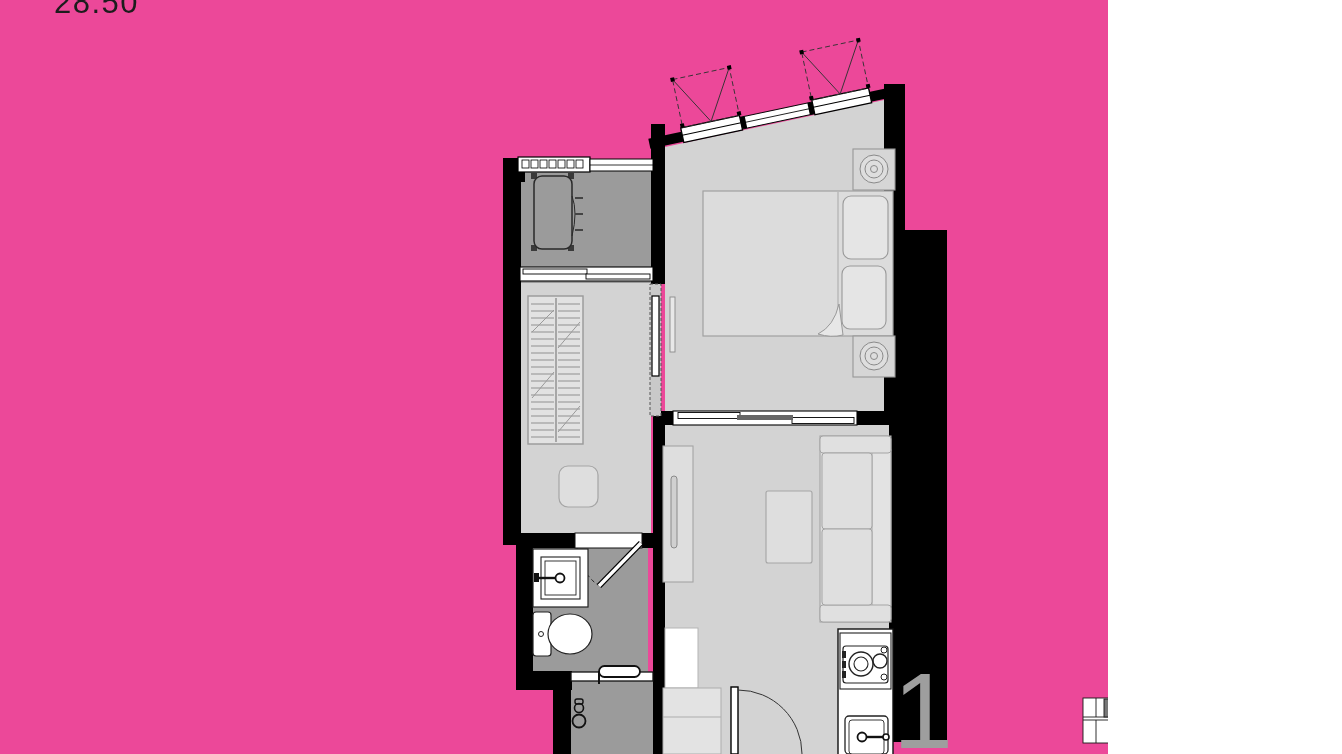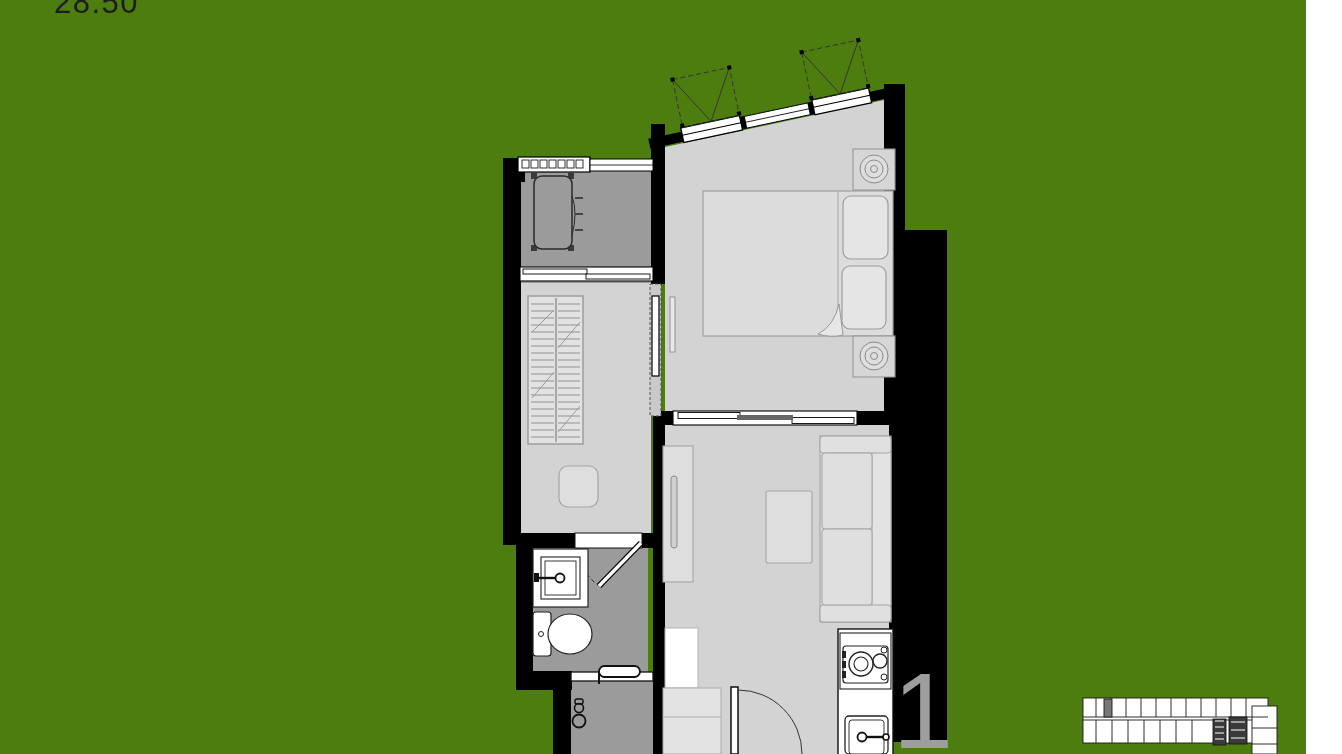--- a/index.html
+++ b/index.html
@@ -1,16 +1,16 @@
 <!DOCTYPE html>
 <html><head>
 <meta charset="utf-8">
 <style>
   html,body{margin:0;padding:0;background:#fff;}
-  .stage{position:relative;width:1306px;height:754px;overflow:hidden;background:#4d7c0f;
+  .stage{position:relative;width:1108px;height:754px;overflow:hidden;background:#ec4899;
          font-family:"Liberation Sans",sans-serif;}
   .area-label{position:absolute;left:54px;top:-15px;font-size:31px;letter-spacing:1.5px;
               color:#1c1c1c;font-weight:400;white-space:nowrap;}
   svg{position:absolute;left:0;top:0;display:block;}
   .wm{font-family:"Liberation Sans",sans-serif;font-size:108px;fill:#9e9e9e;}
 </style>
 </head>
 <body>
 
 <div class="stage">

